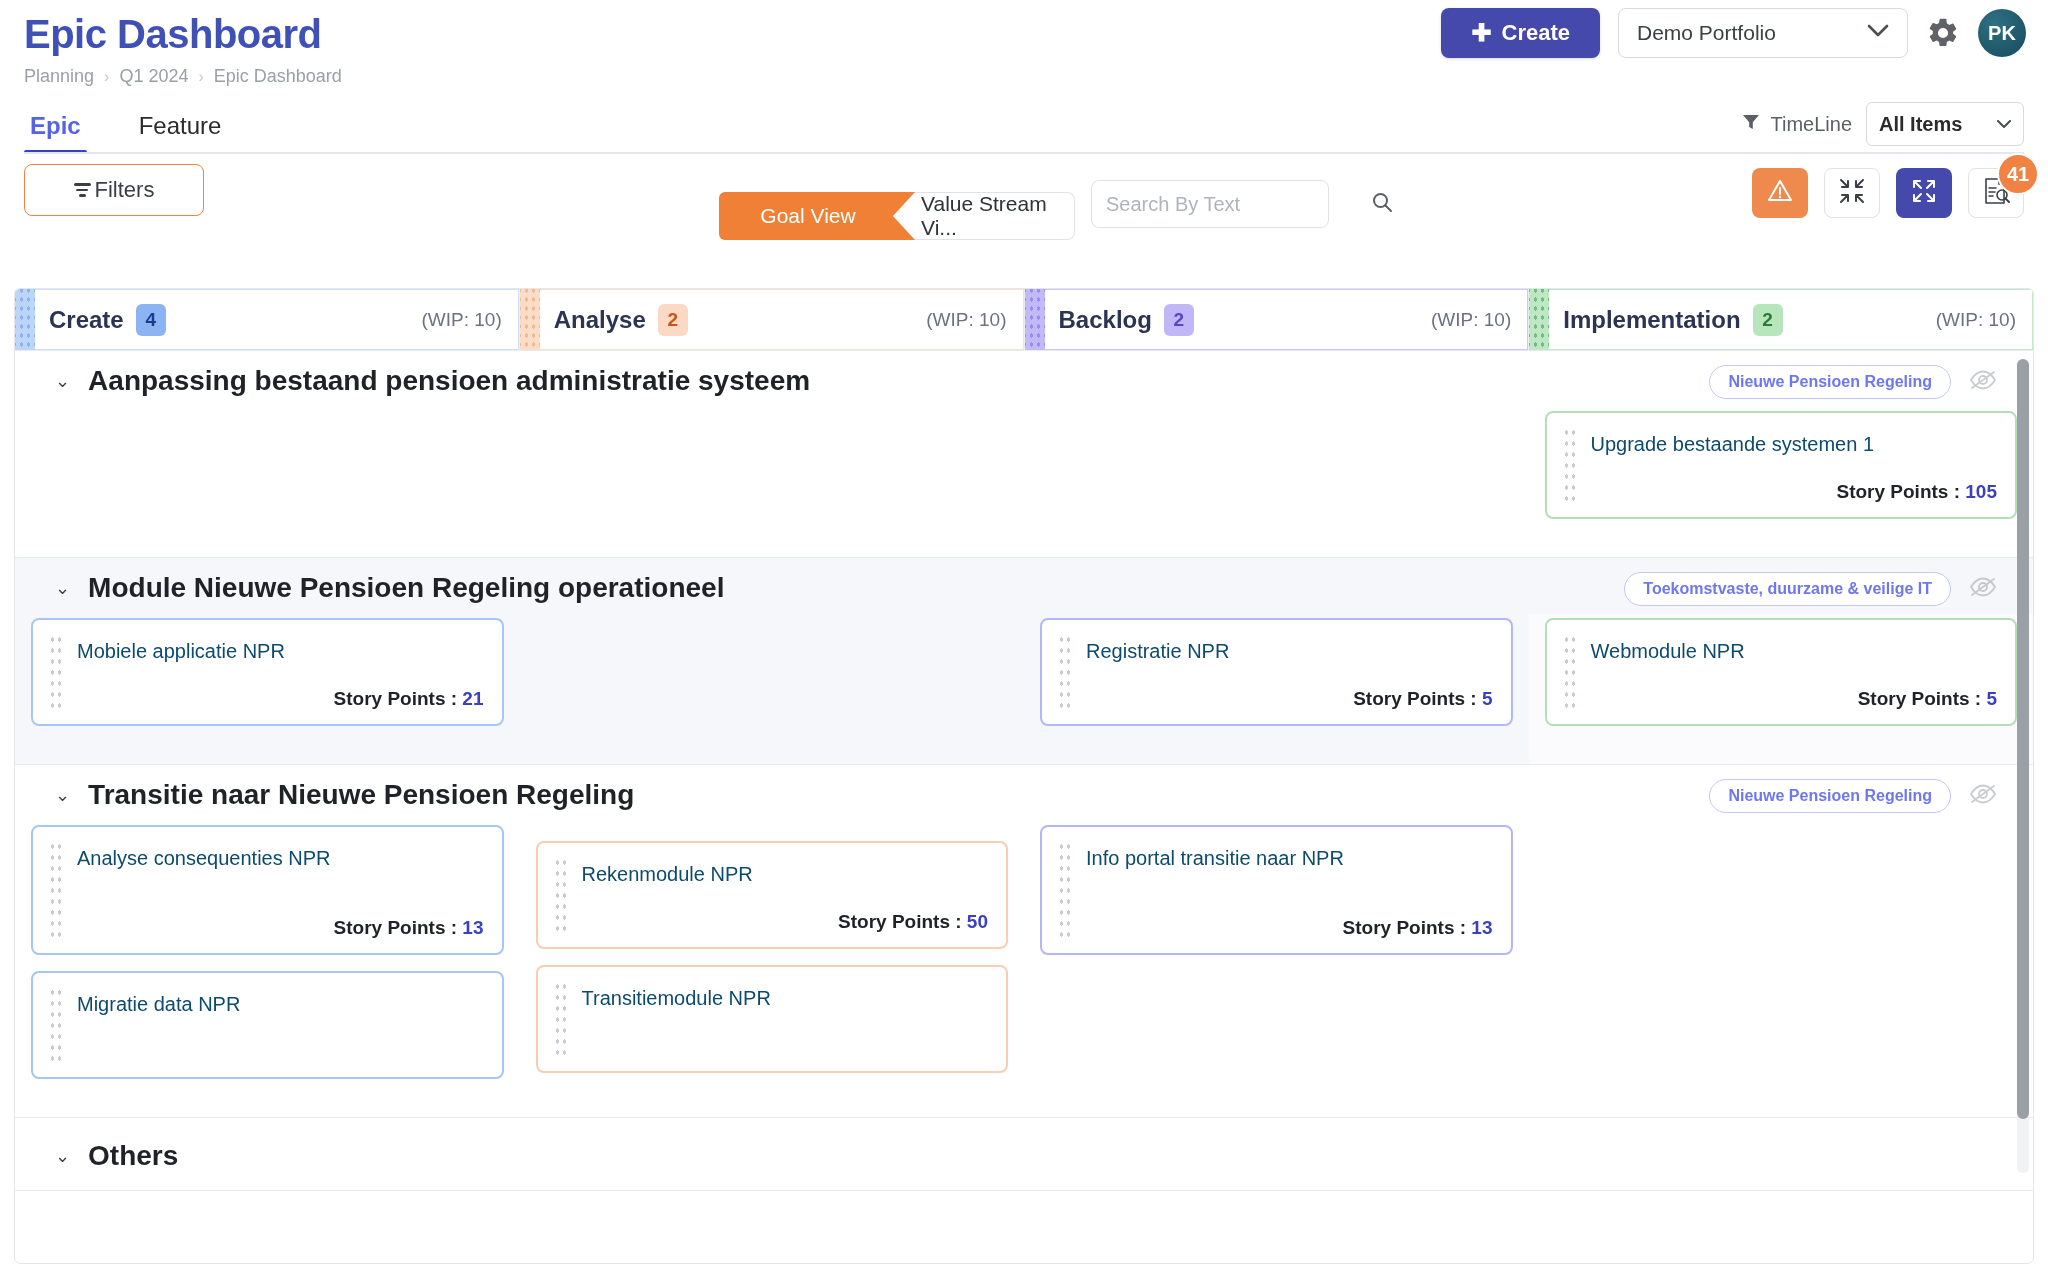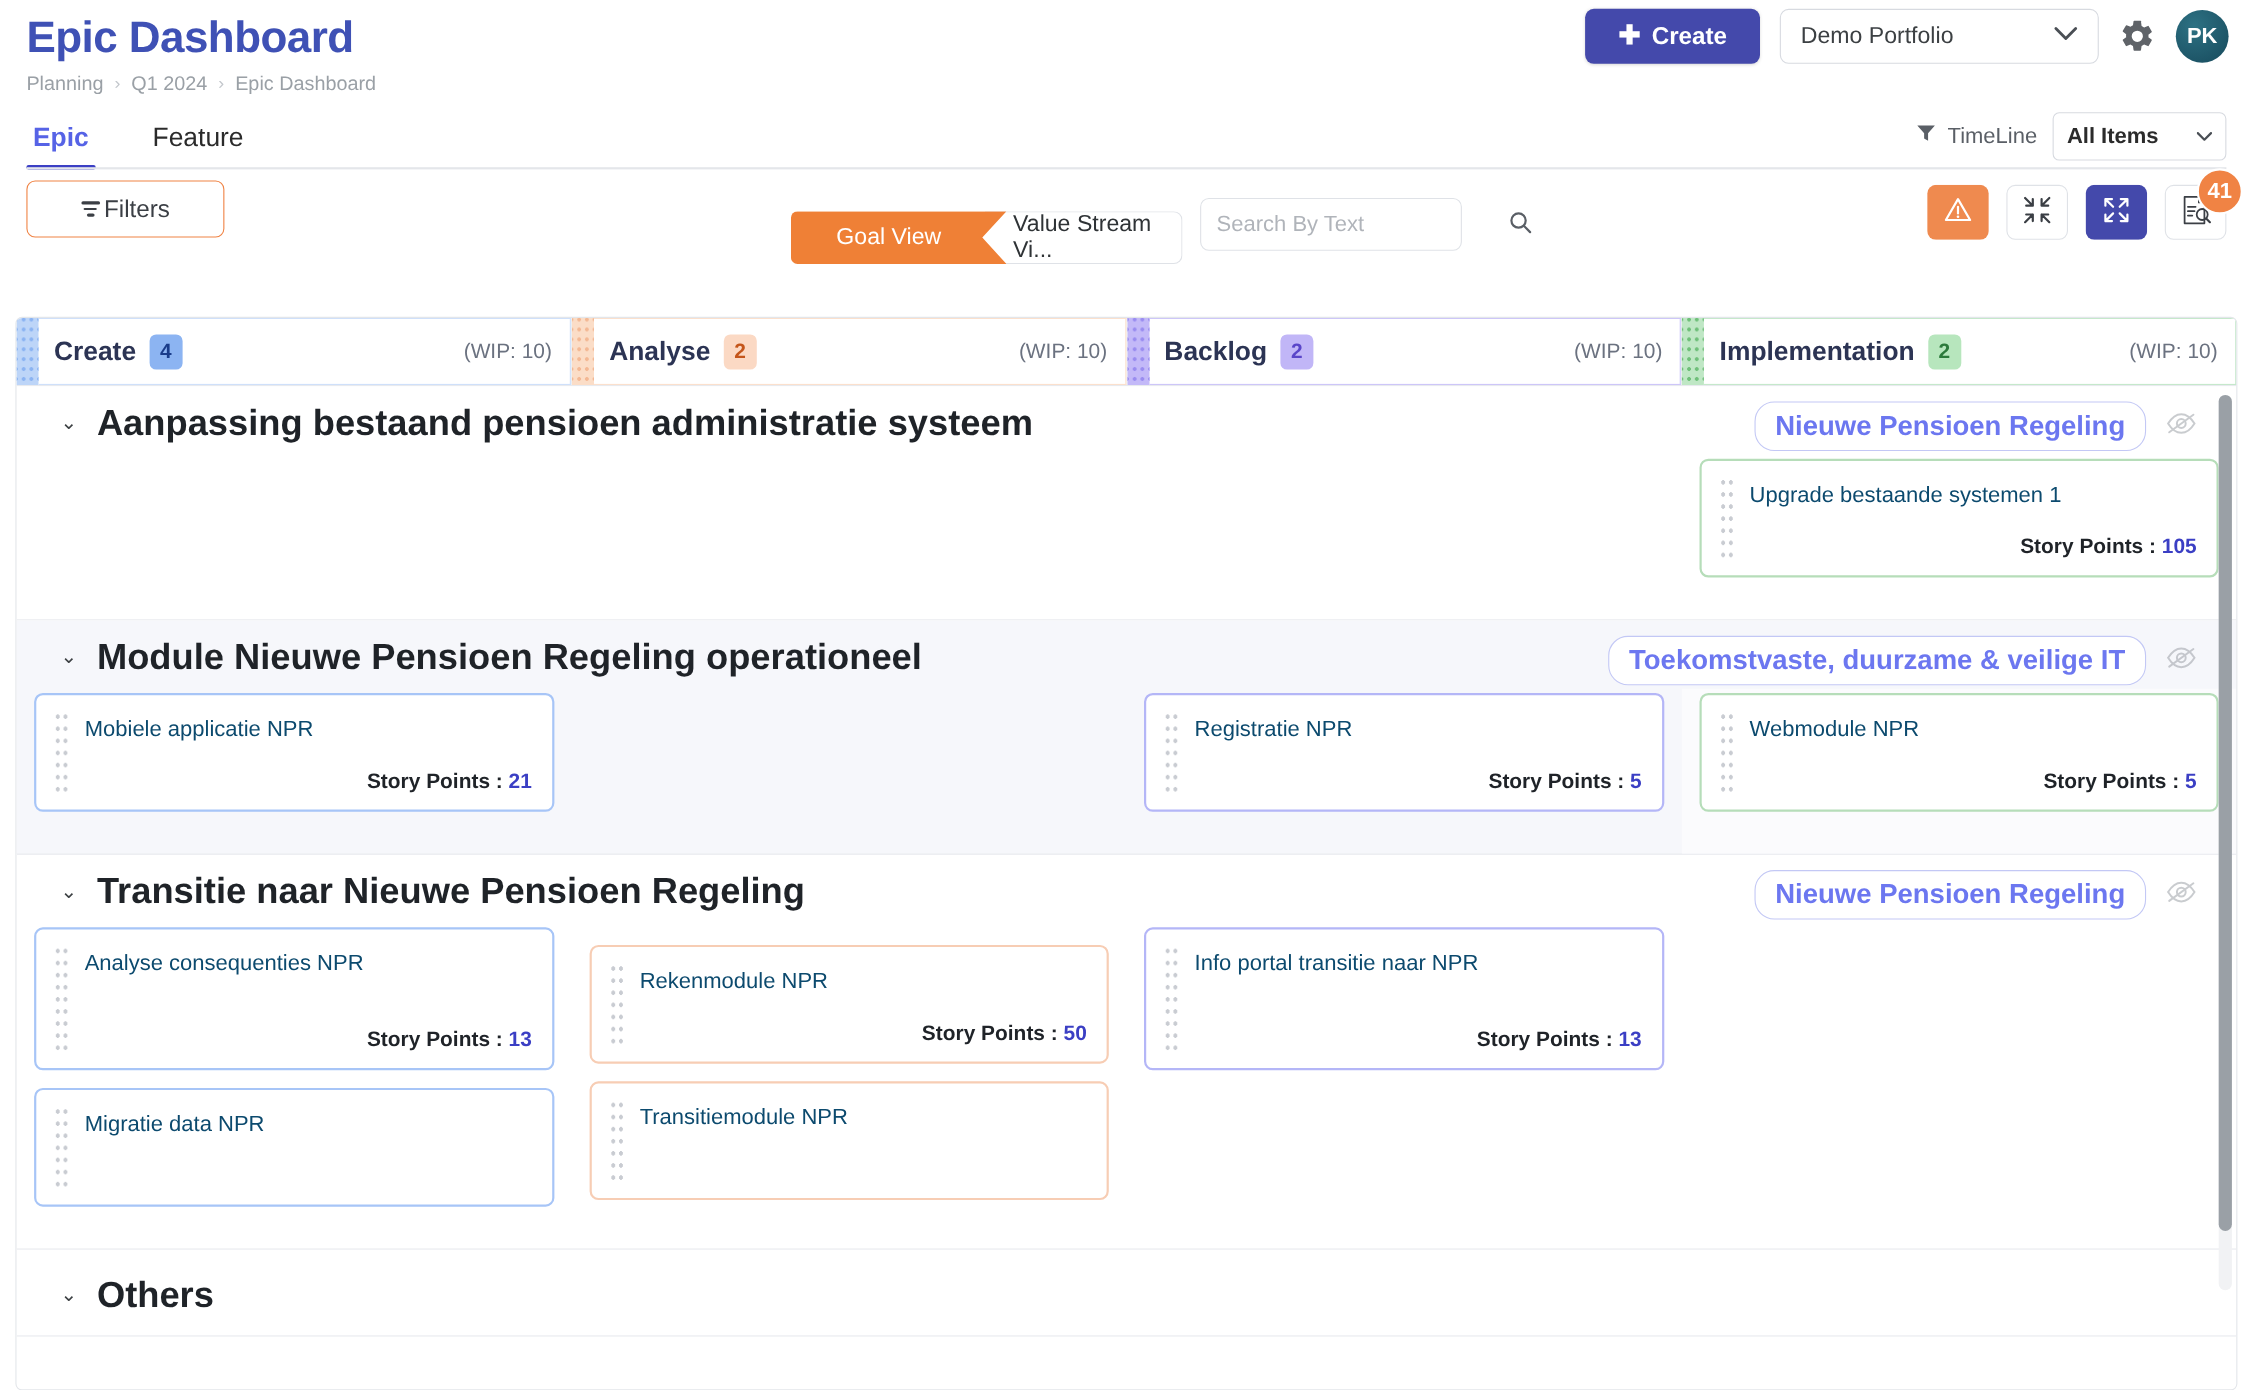--- a/index.html
+++ b/index.html
@@ -163,25 +163,25 @@
   }
   .col-wip { font-size: 19px; color:#6b7280; white-space:nowrap; }
 
   .swimlanes { position:absolute; left:0; right:0; top:62px; bottom:0; overflow:hidden; }
   .swimlane { border-bottom:1px solid #e8eaee; position:relative; }
   .swimlane.alt { background:#f6f7fb; }
   .lane-head {
     display:flex; align-items:center; padding: 14px 22px 10px 40px; position:relative; gap: 14px;
   }
   .lane-caret { color:#3c4043; font-size:18px; margin-right:4px; cursor:pointer; line-height:1; }
-  .lane-title { font-size: 33px; font-weight:700; color:#1f2328; }
+  .lane-title { font-size: 28px; font-weight:700; color:#1f2328; }
   .lane-right { position:absolute; right: 36px; top: 14px; display:flex; align-items:center; gap: 18px; }
   .goal-pill {
     border:1px solid #c3c8f5; border-radius: 18px; padding: 7px 18px;
-    color:#6c77f0; font-size: 25px; font-weight:700; background:#fff; white-space:nowrap; cursor:pointer;
+    color:#6c77f0; font-size: 16px; font-weight:700; background:#fff; white-space:nowrap; cursor:pointer;
   }
   .eye-off { opacity:.45; cursor:pointer; }
 
   .lane-body { display:flex; }
   .lane-col { flex:1; padding: 4px 16px 22px 16px; min-width:0; }
   .lane-col.tint { background:#fbfbfd; }
 
   .card {
     position:relative; background:#fff; border-radius:8px; border:2px solid #aac4f5;
     padding: 16px 18px 14px 44px; margin-bottom: 16px; min-height: 108px;

